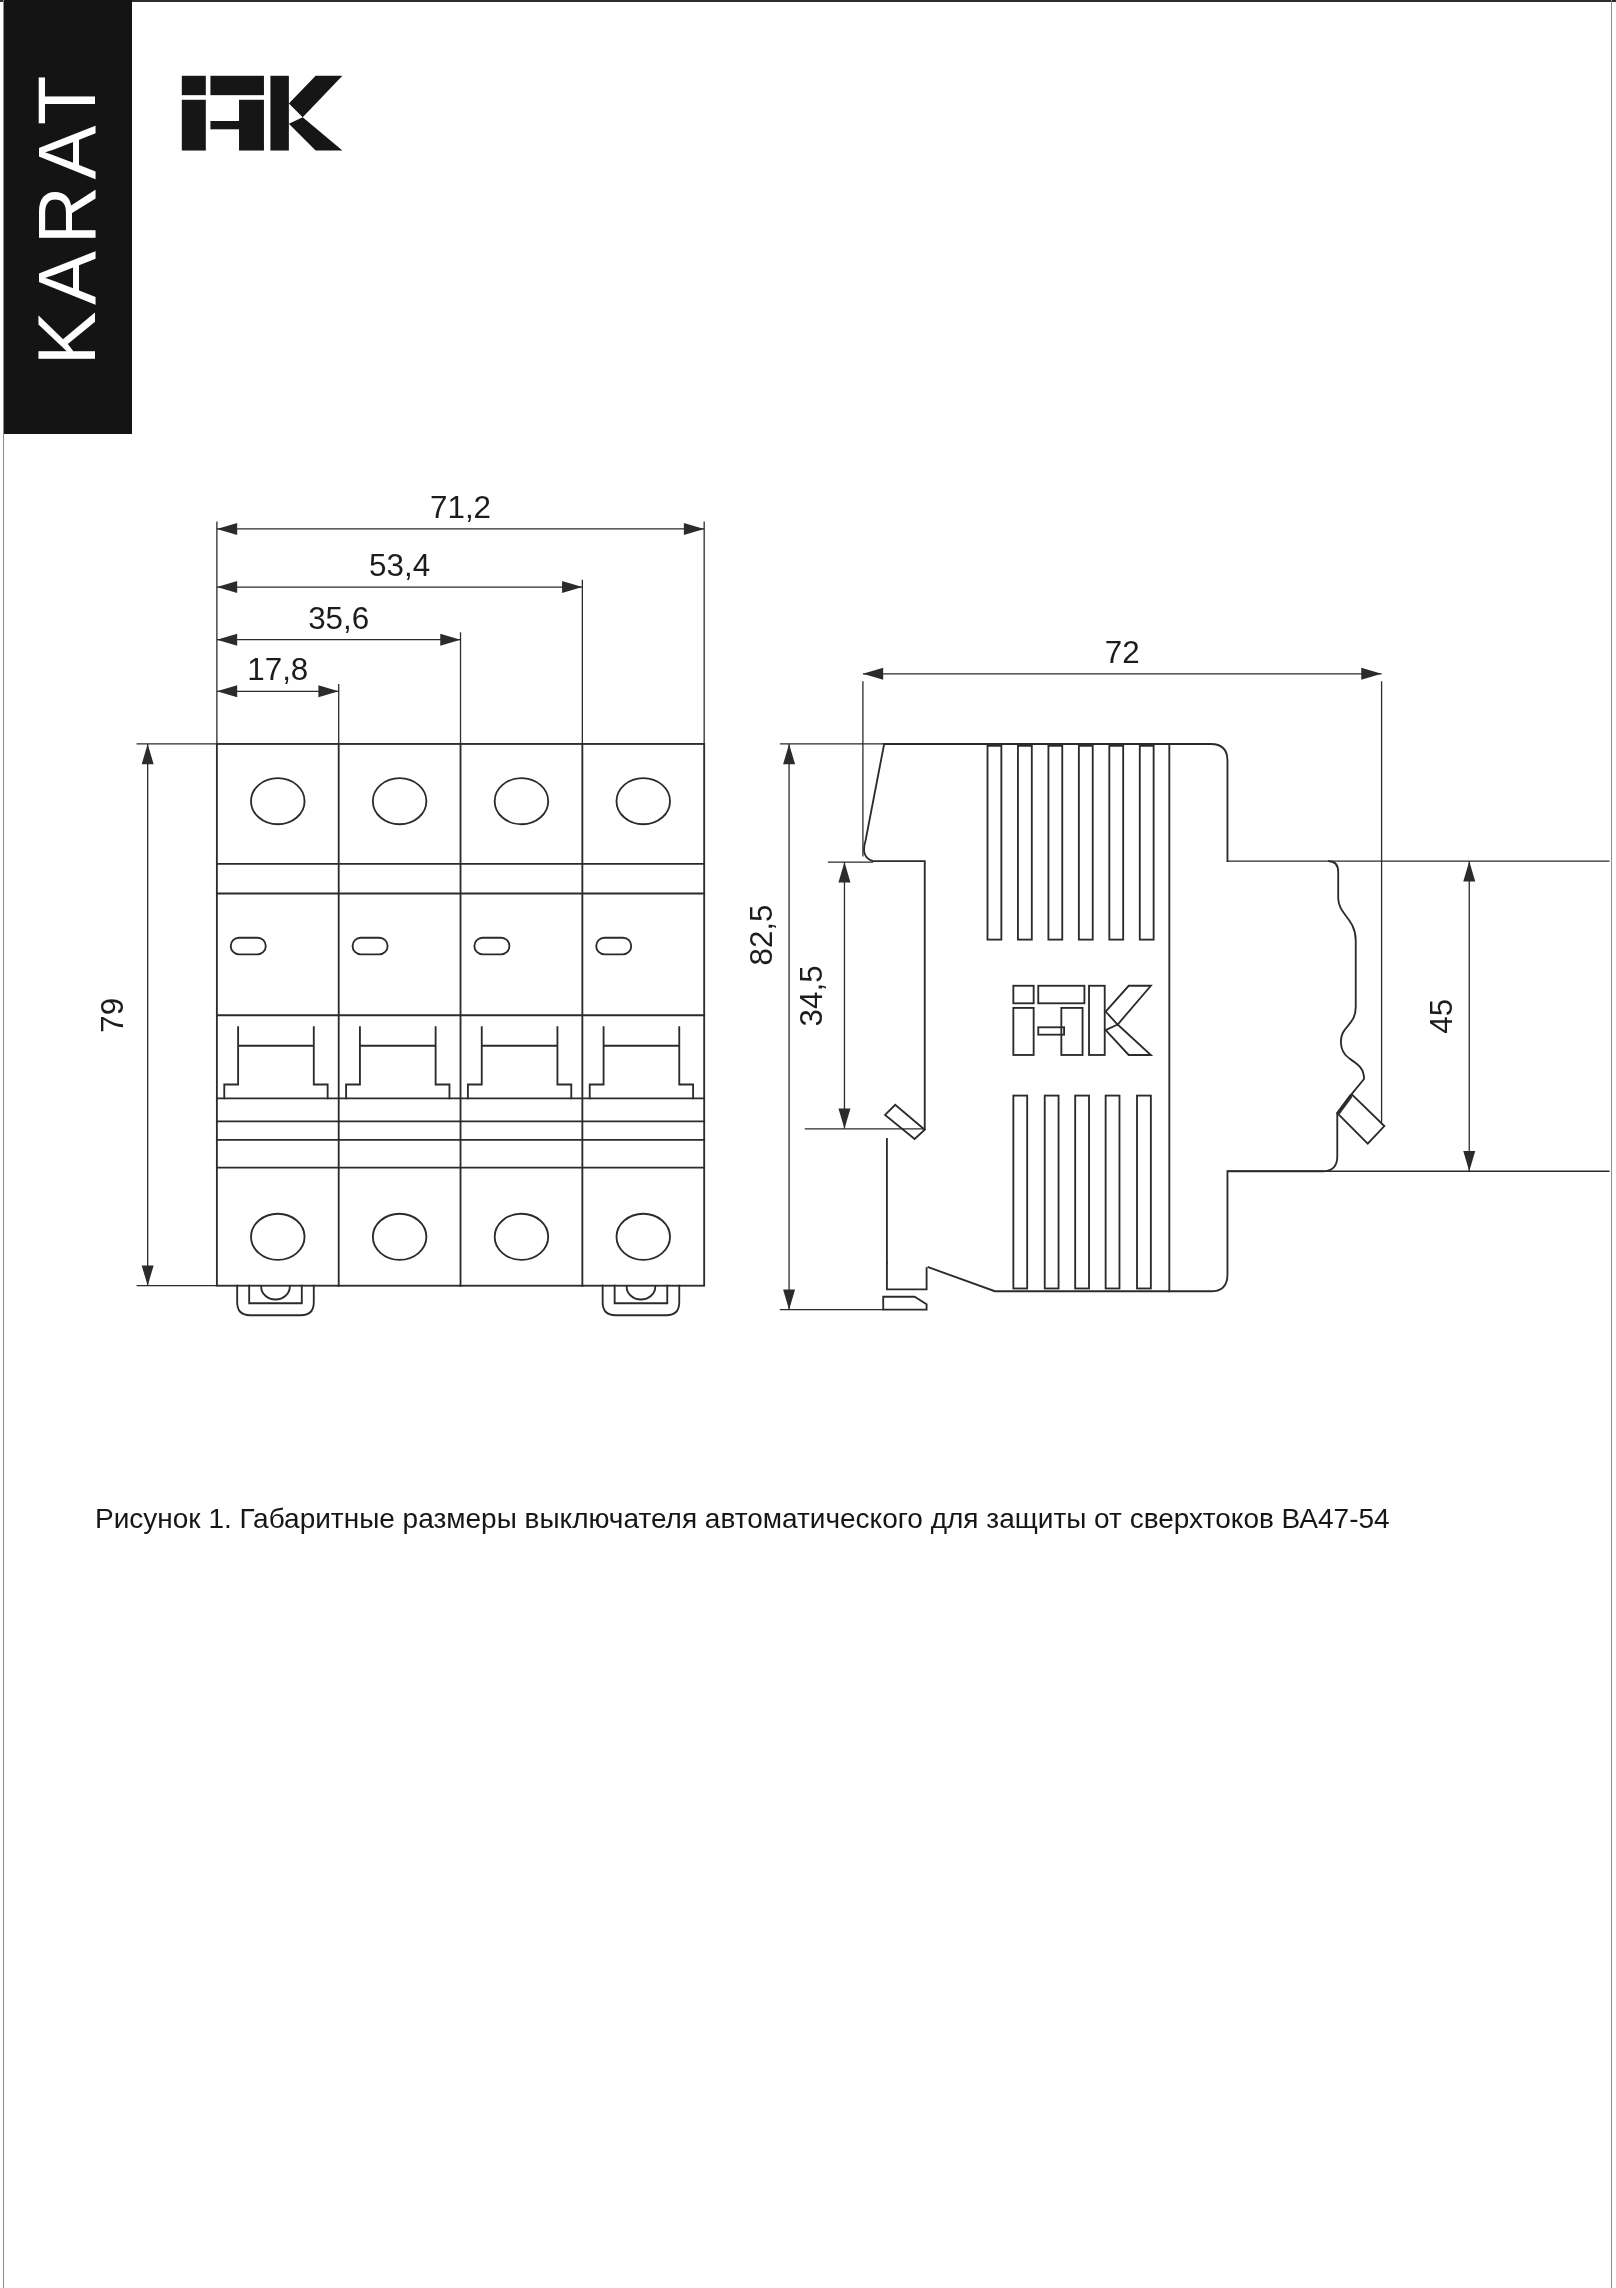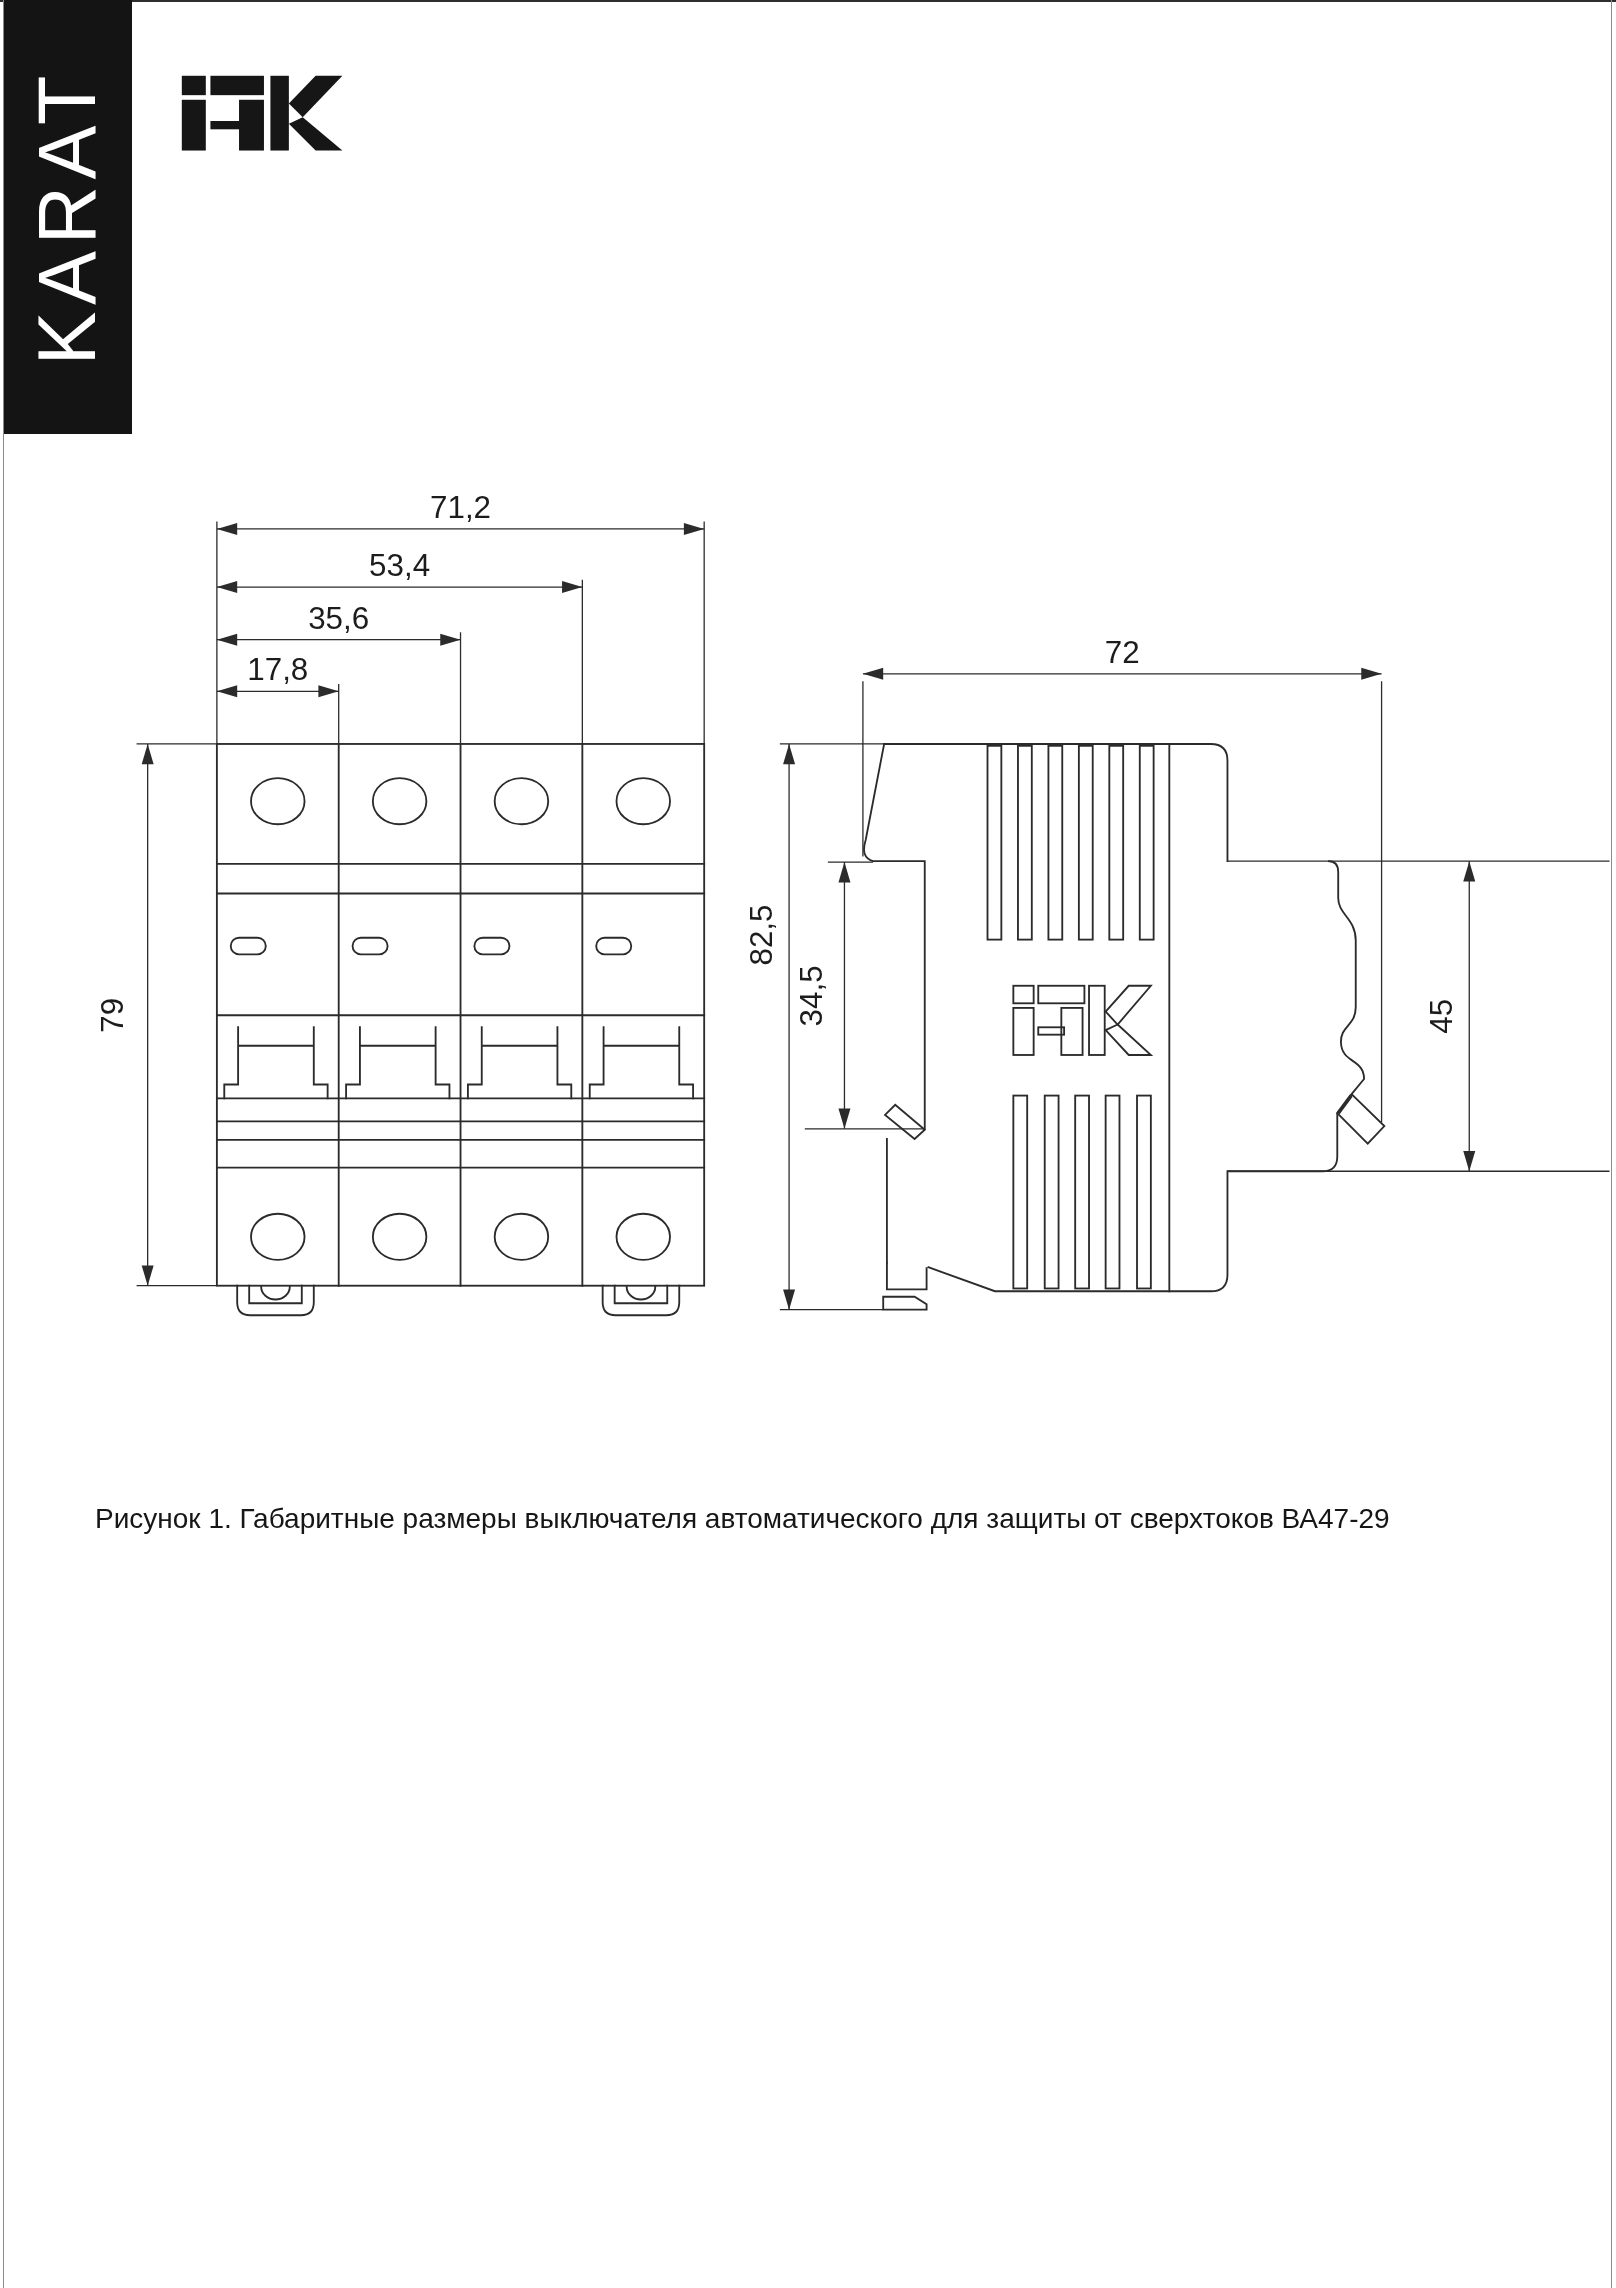--- a/index.html
+++ b/index.html
@@ -210,15 +210,15 @@
 
       <g>
         <path class="dim" d="M1592,933 V1269"></path>
         <polygon class="arr" points="1592,933 1585.5,955 1598.5,955"></polygon>
         <polygon class="arr" points="1592,1269 1585.5,1247 1598.5,1247"></polygon>
         <text class="dimtxt" text-anchor="middle" transform="rotate(-90 1573 1101)" x="1573" y="1101">45</text>
       </g>
     </g>
   </svg>
 
-  <div class="caption">Рисунок 1. Габаритные размеры выключателя автоматического для защиты от сверхтоков ВА47-29</div>
+  <div class="caption">Рисунок 1. Габаритные размеры выключателя автоматического для защиты от сверхтоков ВА47-54</div>
 </div>
 
 
 </body></html>

